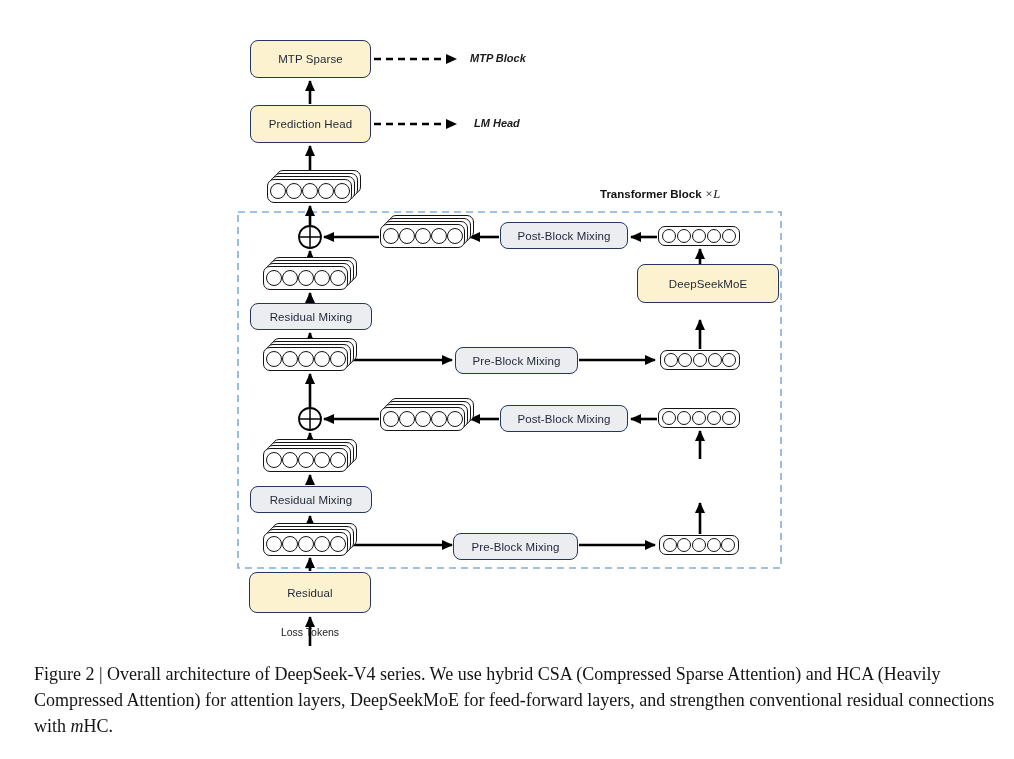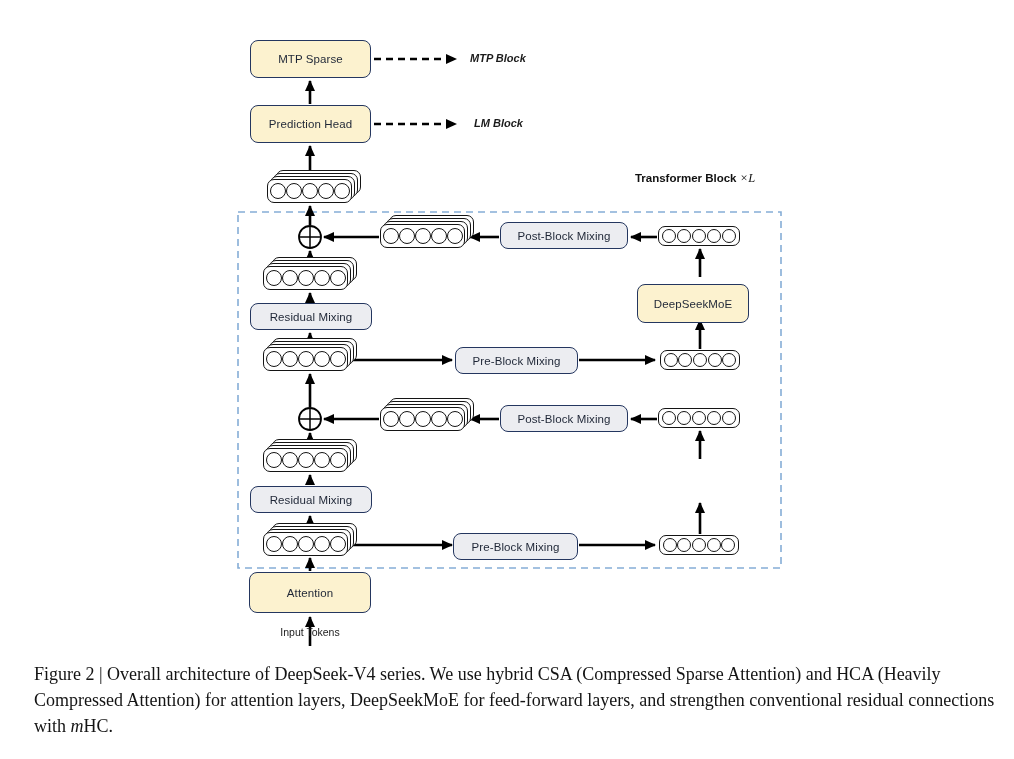--- a/index.html
+++ b/index.html
@@ -14,21 +14,21 @@
 
   .token-stack{position:absolute;z-index:2;width:85px;height:24px;}
   .stack-layer{position:absolute;width:85px;height:24px;background:#ffffff;border:1.5px solid #141414;
                border-radius:7px;box-sizing:border-box;}
   .token-row{position:absolute;z-index:2;background:#ffffff;border:1.5px solid #141414;border-radius:7px;
              box-sizing:border-box;display:flex;align-items:center;justify-content:space-evenly;padding:0 2px;}
   .token-stack .token-row.front{left:0;top:0;width:85px;height:24px;}
   .tc{border:1.5px solid #141414;border-radius:50%;background:#ffffff;box-sizing:border-box;flex:0 0 auto;}
 
   .loss-label{position:absolute;z-index:2;font-size:11px;font-style:italic;font-weight:600;color:#1b1b1b;}
-  .tb-label{position:absolute;z-index:2;left:600px;top:171px;width:190px;text-align:center;font-size:11.5px;color:#111;}
+  .tb-label{position:absolute;z-index:2;left:600px;top:187px;width:190px;text-align:left;font-size:11.5px;color:#111;}
   .tb-label .tb-bold{font-weight:700;}
   .tb-label .tb-mult{font-family:"Liberation Serif",serif;font-style:italic;font-size:12.5px;}
   .input-label{position:absolute;z-index:2;left:260px;top:626px;width:100px;text-align:center;
                font-size:10.5px;font-weight:500;color:#1b1b1b;}
 
   .caption{position:absolute;z-index:2;left:34px;top:661px;width:966px;
            font-family:"Liberation Serif",serif;font-size:18px;line-height:26px;color:#141414;}
   .caption .em{font-style:italic;}
 </style>
 </head>
@@ -87,22 +87,22 @@
       <line x1="299" y1="237" x2="321" y2="237" stroke-width="1.5"></line>
       <line x1="310" y1="226" x2="310" y2="248" stroke-width="1.5"></line>
       <circle cx="310" cy="419" r="11"></circle>
       <line x1="299" y1="419" x2="321" y2="419" stroke-width="1.5"></line>
       <line x1="310" y1="408" x2="310" y2="430" stroke-width="1.5"></line>
     </g>
   </svg>
 
   <div class="node yellow" style="left:250px;top:40px;width:121px;height:38px">MTP Sparse</div>
   <div class="node yellow" style="left:250px;top:105px;width:121px;height:38px">Prediction Head</div>
-  <div class="node yellow" style="left:637px;top:284px;width:112px;height:39px">DeepSeekMoE</div>
-  <div class="node yellow" style="left:249px;top:572px;width:122px;height:41px">Attention</div>
+  <div class="node yellow" style="left:637px;top:264px;width:142px;height:39px">DeepSeekMoE</div>
+  <div class="node yellow" style="left:249px;top:572px;width:122px;height:41px">Residual</div>
 
   <div class="node gray" style="left:500px;top:222px;width:128px;height:27px">Post-Block Mixing</div>
   <div class="node gray" style="left:455px;top:347px;width:123px;height:27px">Pre-Block Mixing</div>
   <div class="node gray" style="left:500px;top:405px;width:128px;height:27px">Post-Block Mixing</div>
   <div class="node gray" style="left:453px;top:533px;width:125px;height:27px">Pre-Block Mixing</div>
   <div class="node gray" style="left:250px;top:303px;width:122px;height:27px">Residual Mixing</div>
   <div class="node gray" style="left:250px;top:486px;width:122px;height:27px">Residual Mixing</div>
 
   <div class="token-stack" style="left:267px;top:179px">
       <div class="stack-layer" style="left: 9px; top: -9px;"></div>
@@ -212,26 +212,26 @@
     </div>
   <div class="token-row" style="left:659px;top:535px;width:80px;height:20px">
       <span class="tc" style="width: 14px; height: 14px;"></span>
       <span class="tc" style="width: 14px; height: 14px;"></span>
       <span class="tc" style="width: 14px; height: 14px;"></span>
       <span class="tc" style="width: 14px; height: 14px;"></span>
       <span class="tc" style="width: 14px; height: 14px;"></span>
     </div>
 
   <div class="loss-label" style="left:470px;top:52px">MTP Block</div>
-  <div class="loss-label" style="left:474px;top:117px">LM Block</div>
+  <div class="loss-label" style="left:474px;top:117px">LM Head</div>
 
   <div class="tb-label">
     <span class="tb-bold">Transformer Block</span>
     <span class="tb-mult">×L</span>
   </div>
 
-  <div class="input-label">Input Tokens</div>
+  <div class="input-label">Loss Tokens</div>
 
   <div class="caption">
     <span>Figure 2 | Overall architecture of DeepSeek-V4 series. We use hybrid CSA (Compressed Sparse Attention) and HCA (Heavily Compressed Attention) for attention layers, DeepSeekMoE for feed-forward layers, and strengthen conventional residual connections with </span><span class="em">m</span><span>HC.</span>
   </div>
 
 </div>
 
 </body></html>

